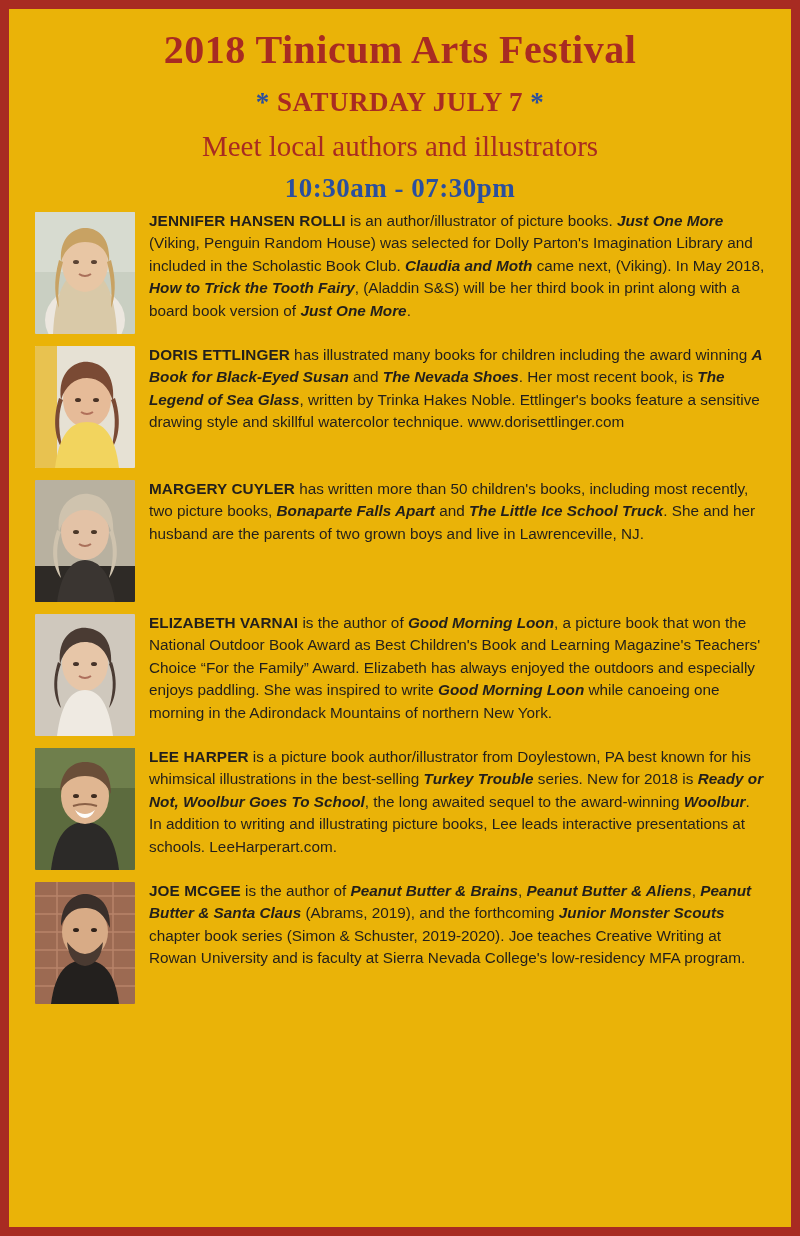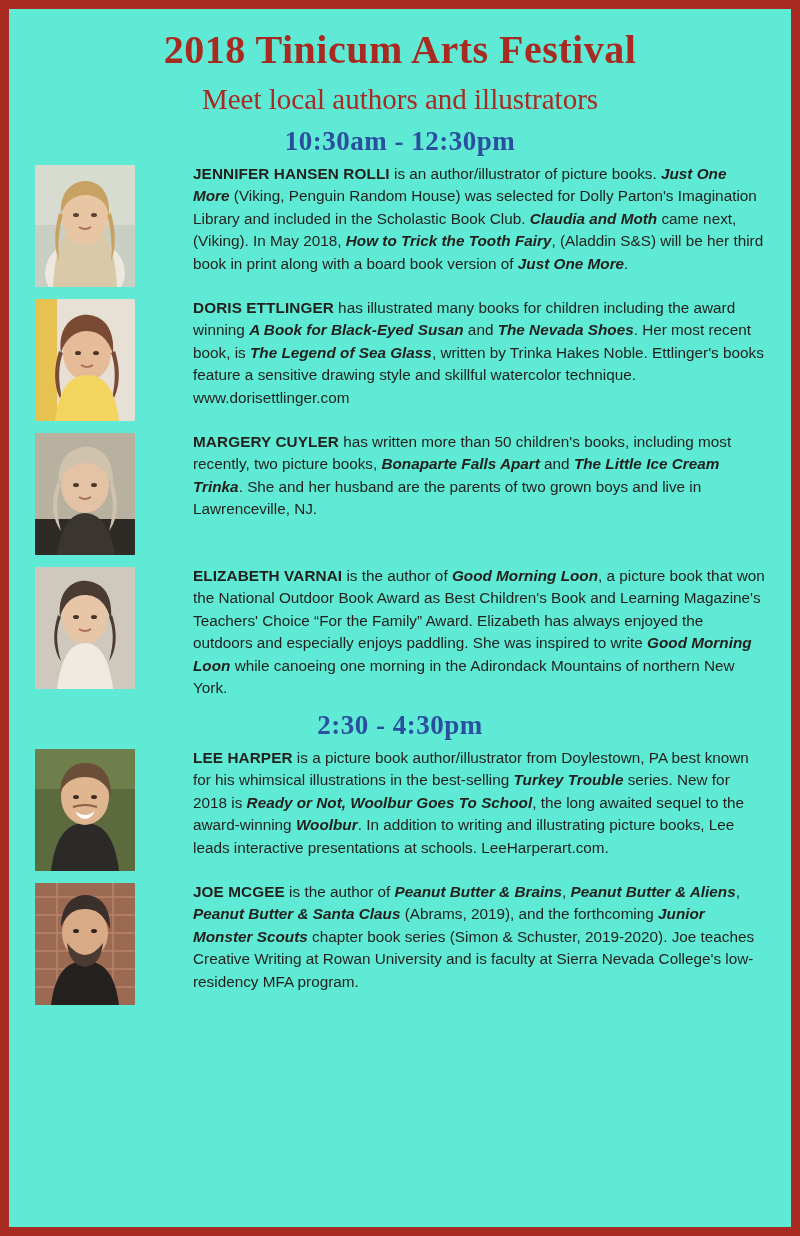--- a/index.html
+++ b/index.html
@@ -11,21 +11,21 @@
     height: 1236px;
     background: #fdf6ec;
     font-family: "Liberation Sans", sans-serif;
     overflow: hidden;
   }
   .poster {
     position: relative;
     width: 800px;
     height: 1236px;
     box-sizing: border-box;
-    background: #5eead4;
+    background: #eab308;
     border: 9px solid #a82b22;
   }
   .inner {
     position: relative;
     width: 100%;
     height: 100%;
     box-sizing: border-box;
     padding: 14px 26px 10px 26px;
   }
   .title-line1 {
@@ -92,37 +92,41 @@
     overflow: hidden;
     position: relative;
   }
   .photo svg { display: block; }
   .bio {
     flex: 1 1 auto;
     font-size: 15.3px;
     line-height: 1.47;
     color: #221f1c;
     text-align: left;
-    margin-left: 44px;
   }
   .bio i { font-style: italic; font-weight: bold; }
   .bio .name { font-weight: bold; letter-spacing: 0.1px; }
 </style>
 </head>
 <body>
 
 <div class="poster">
   <div class="inner">
 
     <div class="title-line1">2018 Tinicum Arts Festival</div>
 
+    <div class="date-line">
+      <span class="star">*</span>
+      <span>SATURDAY JULY 7</span>
+      <span class="star">*</span>
+    </div>
 
     <div class="subtitle">Meet local authors and illustrators</div>
 
-    <div class="session-time">10:30am - 12:30pm</div>
+    <div class="session-time">10:30am - 07:30pm</div>
 
     <div class="author-row">
       <div class="photo">
         <svg width="100" height="122" viewBox="0 0 100 122">
           <rect width="100" height="122" fill="#c9cfc2"></rect>
           <rect x="0" y="0" width="100" height="60" fill="#d7dbd0"></rect>
           <ellipse cx="50" cy="108" rx="40" ry="34" fill="#ece7df"></ellipse>
           <path d="M18 122 C20 78 32 58 50 58 C68 58 80 78 82 122 Z" fill="#d9c9a8"></path>
           <ellipse cx="50" cy="52" rx="23" ry="28" fill="#e8c6a4"></ellipse>
           <path d="M26 50 C24 24 40 16 50 16 C62 16 76 24 74 52 C72 36 62 30 50 30 C40 30 30 36 26 50 Z" fill="#c8a263"></path>
@@ -163,41 +167,40 @@
           <ellipse cx="50" cy="52" rx="24" ry="28" fill="#e3c2a6"></ellipse>
           <path d="M24 52 C20 20 44 12 54 14 C72 16 80 32 78 58 C74 38 62 30 50 30 C38 30 28 38 24 52 Z" fill="#cfc3ae"></path>
           <path d="M22 50 C14 74 20 90 26 98 C20 76 22 62 26 52 Z" fill="#cfc3ae"></path>
           <path d="M78 50 C86 74 80 90 74 98 C80 76 78 62 74 52 Z" fill="#cfc3ae"></path>
           <path d="M22 122 C26 94 36 80 50 80 C64 80 76 94 80 122 Z" fill="#3a3531"></path>
           <ellipse cx="41" cy="52" rx="3" ry="2" fill="#4a3728"></ellipse>
           <ellipse cx="59" cy="52" rx="3" ry="2" fill="#4a3728"></ellipse>
           <path d="M44 64 Q50 68 56 64" stroke="#a9705a" stroke-width="2" fill="none"></path>
         </svg>
       </div>
-      <div class="bio"><span class="name">MARGERY CUYLER</span> has written more than 50 children's books, including most recently, two picture books, <i>Bonaparte Falls Apart</i> and <i>The Little Ice Cream Trinka</i>. She and her husband are the parents of two grown boys and live in Lawrenceville, NJ.</div>
+      <div class="bio"><span class="name">MARGERY CUYLER</span> has written more than 50 children's books, including most recently, two picture books, <i>Bonaparte Falls Apart</i> and <i>The Little Ice School Truck</i>. She and her husband are the parents of two grown boys and live in Lawrenceville, NJ.</div>
     </div>
 
     <div class="author-row">
       <div class="photo">
         <svg width="100" height="122" viewBox="0 0 100 122">
           <rect width="100" height="122" fill="#cfc8bd"></rect>
           <ellipse cx="50" cy="50" rx="23" ry="27" fill="#e7c6a8"></ellipse>
           <path d="M25 50 C22 20 42 12 52 14 C70 16 78 30 76 54 C72 36 62 28 50 28 C38 28 29 36 25 50 Z" fill="#4a3b33"></path>
           <path d="M23 48 C16 70 20 86 26 94 C20 74 22 60 26 50 Z" fill="#4a3b33"></path>
           <path d="M77 48 C84 70 80 86 74 94 C80 74 78 60 74 50 Z" fill="#4a3b33"></path>
           <path d="M22 122 C26 90 36 76 50 76 C64 76 74 90 78 122 Z" fill="#efeae2"></path>
           <ellipse cx="41" cy="50" rx="3" ry="2" fill="#46342a"></ellipse>
           <ellipse cx="59" cy="50" rx="3" ry="2" fill="#46342a"></ellipse>
           <path d="M44 62 Q50 66 56 62" stroke="#ad6f5c" stroke-width="2" fill="none"></path>
         </svg>
       </div>
       <div class="bio"><span class="name">ELIZABETH VARNAI</span> is the author of <i>Good Morning Loon</i>, a picture book that won the National Outdoor Book Award as Best Children's Book and Learning Magazine's Teachers' Choice “For the Family” Award. Elizabeth has always enjoyed the outdoors and especially enjoys paddling. She was inspired to write <i>Good Morning Loon</i> while canoeing one morning in the Adirondack Mountains of northern New York.</div>
     </div>
 
-    <div class="session-time">2:30 - 4:30pm</div>
 
     <div class="author-row">
       <div class="photo">
         <svg width="100" height="122" viewBox="0 0 100 122">
           <rect width="100" height="122" fill="#5c6b3e"></rect>
           <rect x="0" y="0" width="100" height="40" fill="#6f7f4c"></rect>
           <path d="M16 122 C20 88 32 74 50 74 C68 74 80 88 84 122 Z" fill="#2c2a28"></path>
           <ellipse cx="50" cy="48" rx="24" ry="28" fill="#e0b691"></ellipse>
           <path d="M25 44 C26 20 40 14 50 14 C62 14 76 20 76 46 C70 32 60 28 50 28 C40 28 30 32 25 44 Z" fill="#6a4e38"></path>
           <ellipse cx="41" cy="48" rx="3" ry="2" fill="#3e2c20"></ellipse>

